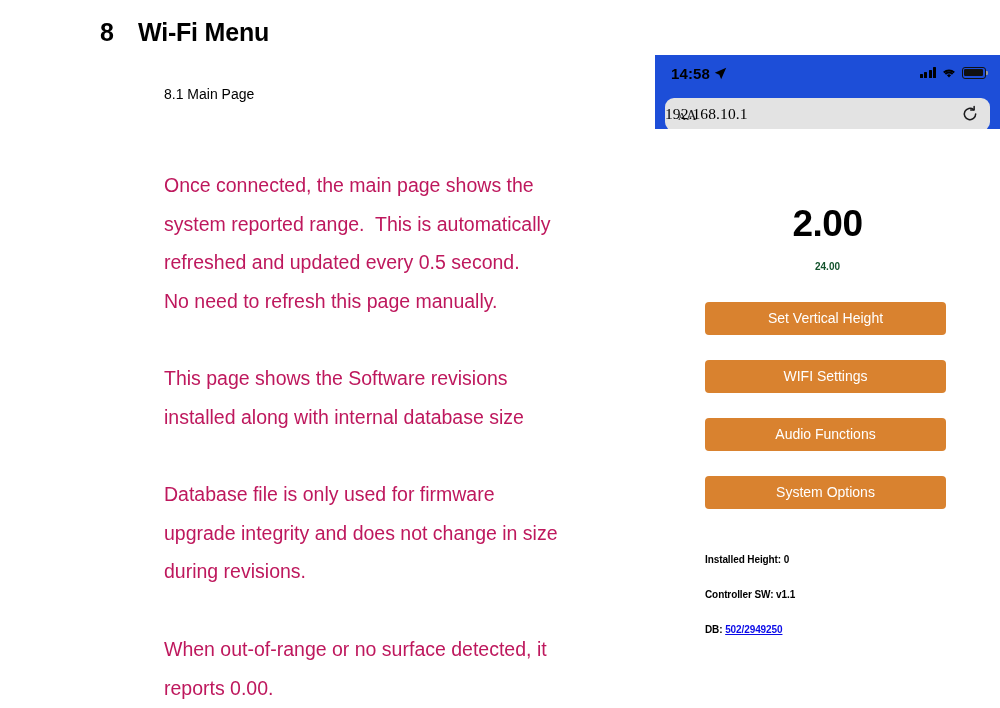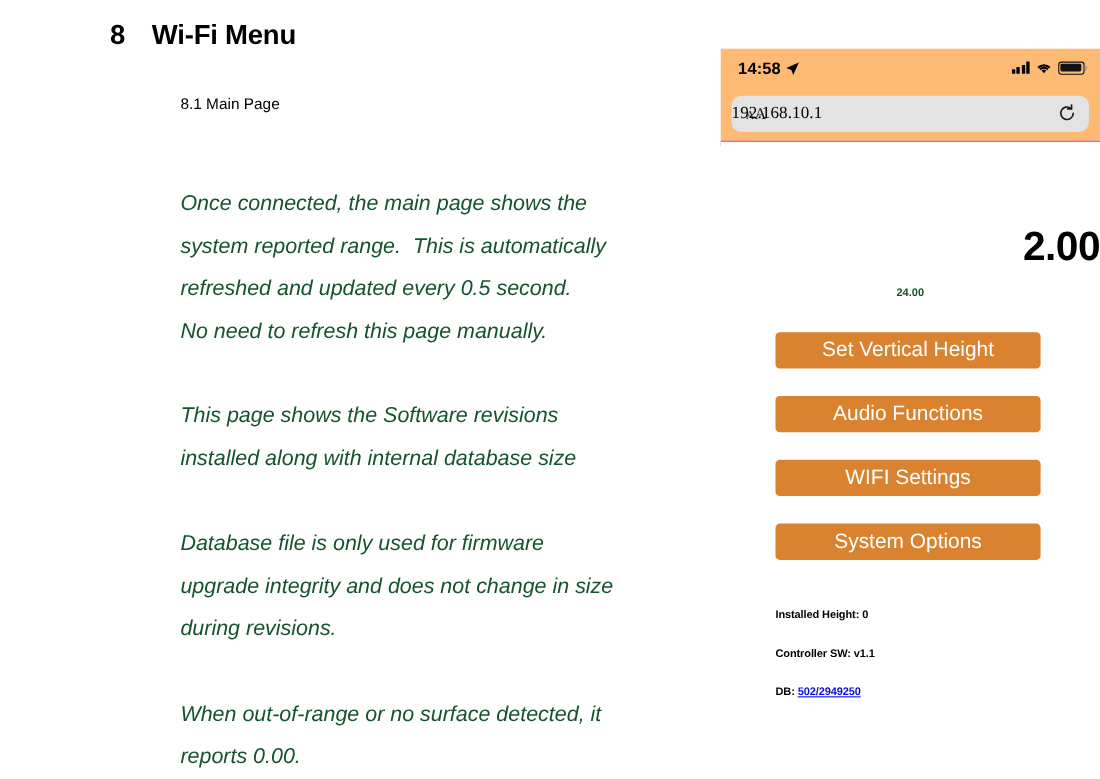--- a/index.html
+++ b/index.html
@@ -46,47 +46,46 @@
     font-weight: normal;
     color: #000000;
     white-space: nowrap;
   }
   .body-para {
     position: absolute;
     left: 164px;
     width: 500px;
     font-size: 19.5px;
     line-height: 38.5px;
-    color: #14532d;
+    color: #be185d;
     font-weight: 400;
-    font-style: italic;
   }
   #para-1 { top: 166px; }
   #para-2 { top: 359px; }
   #para-3 { top: 475px; }
   #para-4 { top: 630px; }
   .body-para .ln { display: block; white-space: pre; }
 
   
   #phone-pane {
     position: absolute;
     left: 655px;
     top: 44px;
     width: 345px;
     height: 664px;
     background: #ffffff;
     overflow: hidden;
   }
   #browser-chrome {
     position: absolute;
     left: 0;
-    top: 0;
+    top: 11px;
     width: 345px;
     height: 84px;
-    background: #fdba74;
+    background: #1d4ed8;
     border-bottom: 5px solid #d946ef;
   }
 
   
   #status-bar {
     position: absolute;
     left: 0;
     top: 0;
     width: 345px;
     height: 38px;
@@ -189,21 +188,21 @@
     left: 0;
     top: 85px;
     width: 345px;
     height: 579px;
     background: #ffffff;
   }
   #reading-main {
     position: absolute;
     left: 0; right: 0;
     top: 74px;
-    text-align: right;
+    text-align: center;
     font-size: 37px;
     font-weight: bold;
     color: #000000;
     letter-spacing: -0.5px;
   }
   #reading-sub {
     position: absolute;
     left: 0; right: 0;
     top: 132px;
     text-align: center;
@@ -221,21 +220,21 @@
     display: block;
     width: 241px;
     height: 33px;
     line-height: 33px;
     margin-bottom: 25px;
     background: #d9822f;
     border: none;
     border-radius: 4px;
     color: #ffffff;
     font-family: "Liberation Sans", sans-serif;
-    font-size: 19px;
+    font-size: 14px;
     text-align: center;
     padding: 0;
     cursor: pointer;
   }
   #info-list {
     position: absolute;
     left: 50px;
     top: 425px;
     width: 280px;
   }
@@ -324,22 +323,22 @@
 
   </div>
 
   <div id="web-content">
 
     <div id="reading-main">2.00</div>
     <div id="reading-sub">24.00</div>
 
     <div id="button-stack">
       <button class="action-button">Set Vertical Height</button>
+      <button class="action-button">WIFI Settings</button>
       <button class="action-button">Audio Functions</button>
-      <button class="action-button">WIFI Settings</button>
       <button class="action-button">System Options</button>
     </div>
 
     <div id="info-list">
       <div class="info-line">Installed Height: 0</div>
       <div class="info-line">Controller SW: v1.1</div>
       <div class="info-line"><span>DB: </span><a href="#">502/2949250</a></div>
 
     </div>
 

